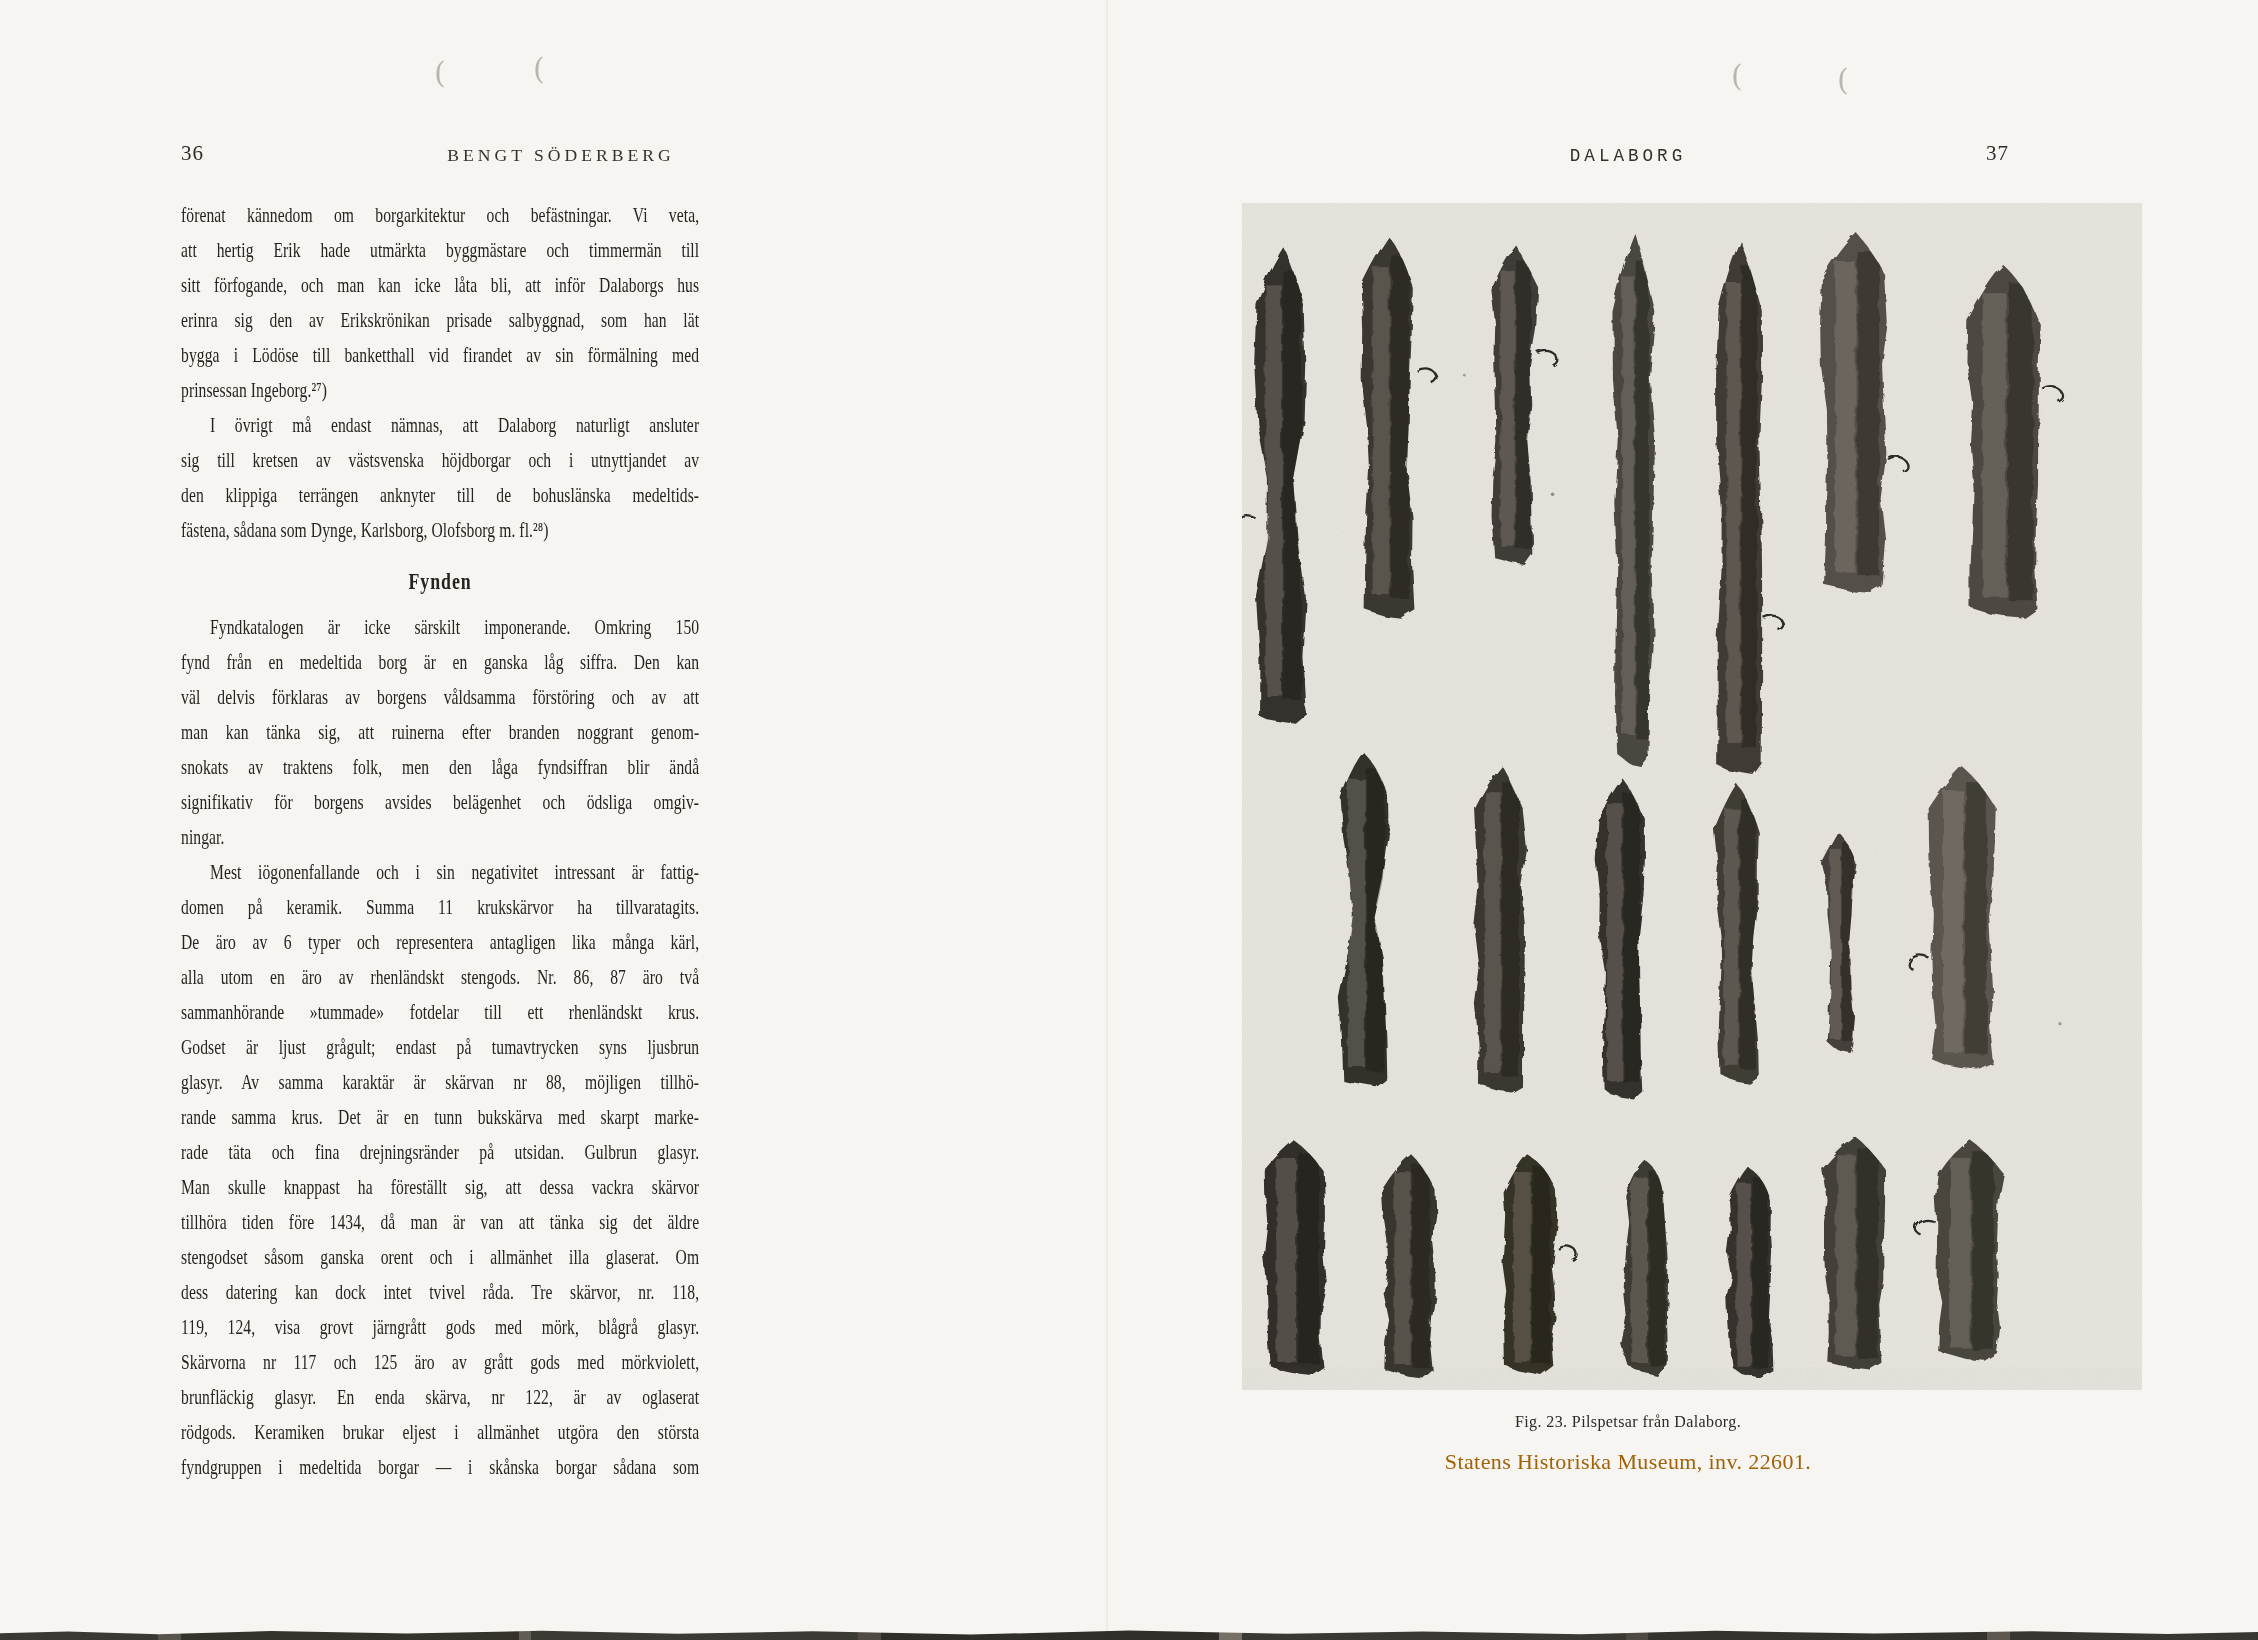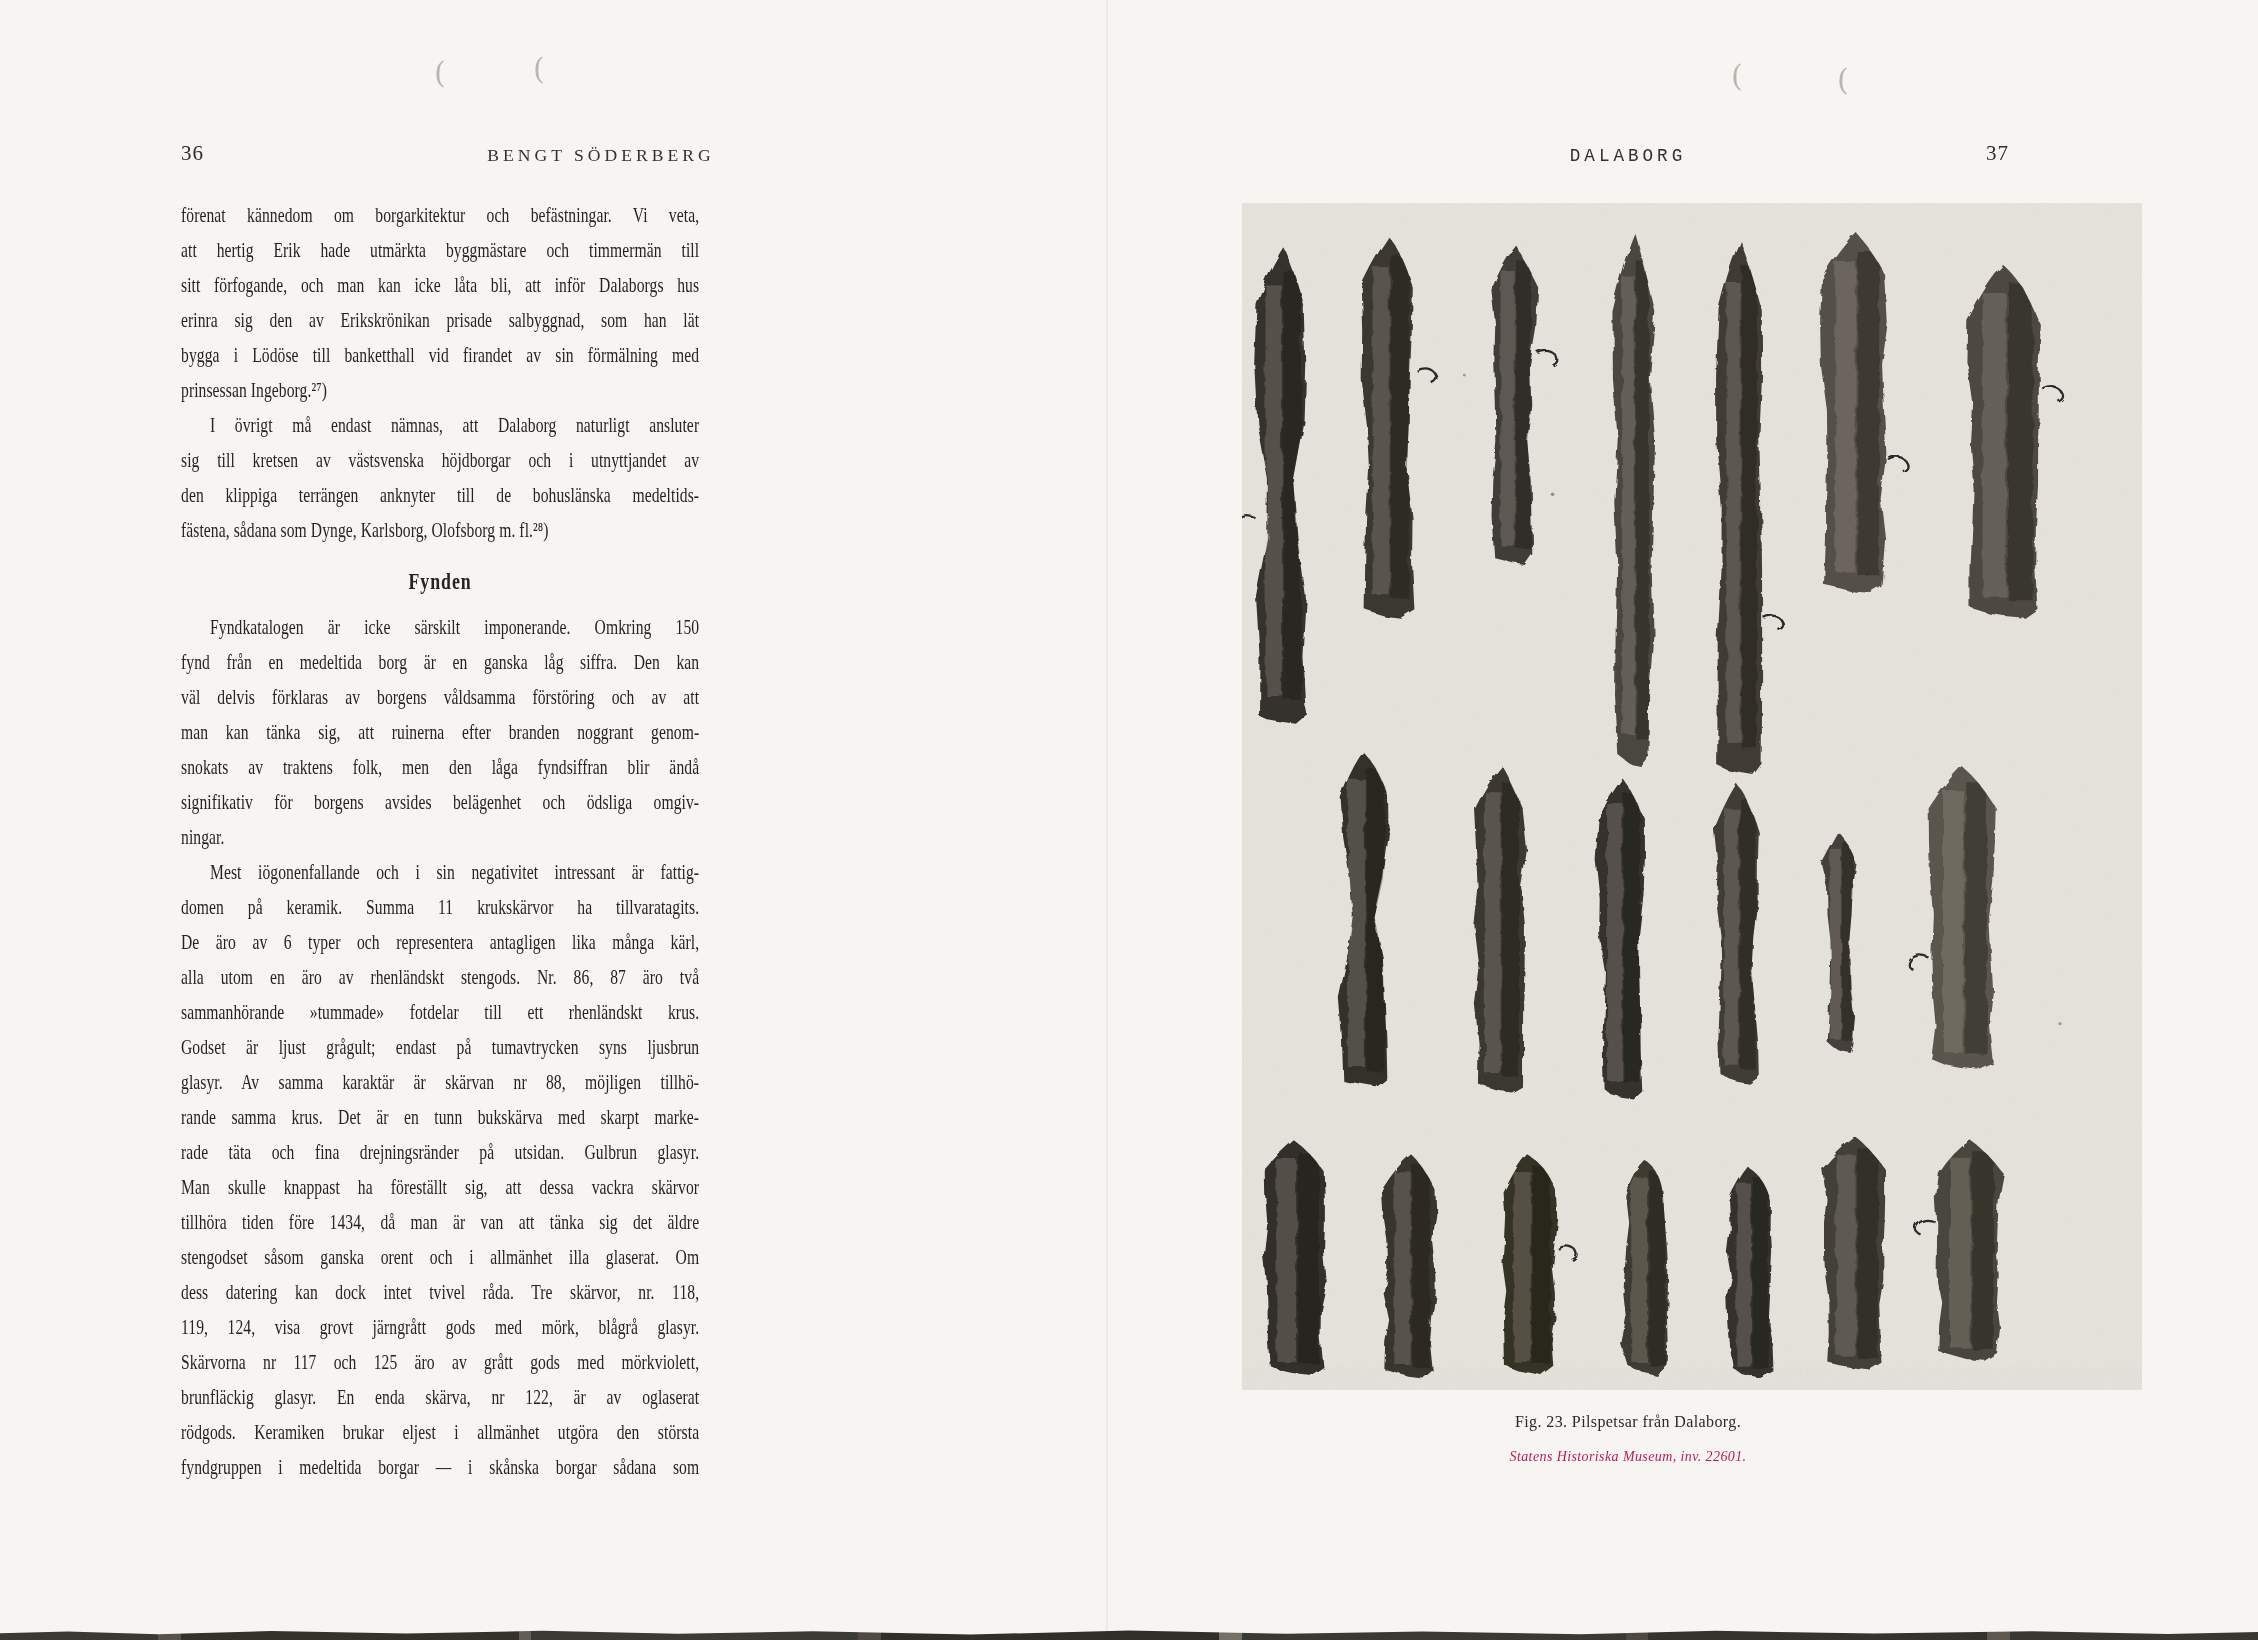--- a/index.html
+++ b/index.html
@@ -23,38 +23,38 @@
   .plast{text-align-last:left;}
   .pindent{text-indent:39px;}
   .bheading{
     text-align:center;font-weight:bold;font-size:24px;letter-spacing:1.3px;
     margin-top:16px;margin-bottom:10.6px;line-height:35px;
   }
   
   .photo{position:absolute;left:1242px;top:203px;width:900px;height:1187px;}
   .caption{position:absolute;left:1628px;transform:translateX(-50%);white-space:nowrap;text-align:center;}
   .cap-main{top:1413px;font-size:16px;letter-spacing:0.4px;color:#2b2926;}
-  .cap-credit{top:1449px;font-size:14px;font-style:italic;letter-spacing:0.4px;color:#be185d;}
+  .cap-credit{top:1449px;font-size:22px;letter-spacing:0.4px;color:#a16207;}
   
   .scanmark{position:absolute;font-size:30px;color:rgba(70,65,58,0.35);font-family:"DejaVu Serif",serif;}
   .scanband{
     position:absolute;left:0;right:0;top:1629px;height:11.5px;
     background:
       linear-gradient(90deg,#2a2823 0 7%, #4a463e 7% 8%, #232119 8% 23%, #555047 23% 23.5%, #2c2a24 23.5% 38%, #403c34 38% 39%, #1f1d18 39% 54%, #6a655b 54% 55%, #2a2822 55% 72%, #3f3b33 72% 73%, #24221c 73% 88%, #504b42 88% 89%, #282620 89% 100%);
     clip-path:polygon(0 38%,3% 22%,7% 45%,12% 18%,18% 40%,24% 15%,30% 42%,36% 20%,43% 48%,50% 14%,57% 42%,63% 22%,70% 46%,76% 16%,83% 40%,90% 20%,96% 44%,100% 25%,100% 100%,0 100%);
     opacity:0.92;
   }
 </style>
 </head>
 <body>
 
 <div class="gutter" style="left:1106px;"></div>
 
 <div class="pagenum" style="left:181px;top:141px;">36</div>
-<div class="runhead" style="left:601px;top:145px;font-family:Liberation Serif, serif;">BENGT SÖDERBERG</div>
+<div class="runhead" style="left:561px;top:145px;font-family:Liberation Serif, serif;">BENGT SÖDERBERG</div>
 
 <div class="runhead" style="left:1628px;top:146px;font-family:Liberation Mono, monospace;">DALABORG</div>
 <div class="pagenum" style="left:1970px;top:141px;margin-left:16px;">37</div>
 
 <div class="leftcol" id="leftcol">
     <div class="pline">förenat kännedom om borgarkitektur och befästningar. Vi veta,</div>
     <div class="pline">att hertig Erik hade utmärkta byggmästare och timmermän till</div>
     <div class="pline">sitt förfogande, och man kan icke låta bli, att inför Dalaborgs hus</div>
     <div class="pline">erinra sig den av Erikskrönikan prisade salbyggnad, som han lät</div>
     <div class="pline">bygga i Lödöse till banketthall vid firandet av sin förmälning med</div>

